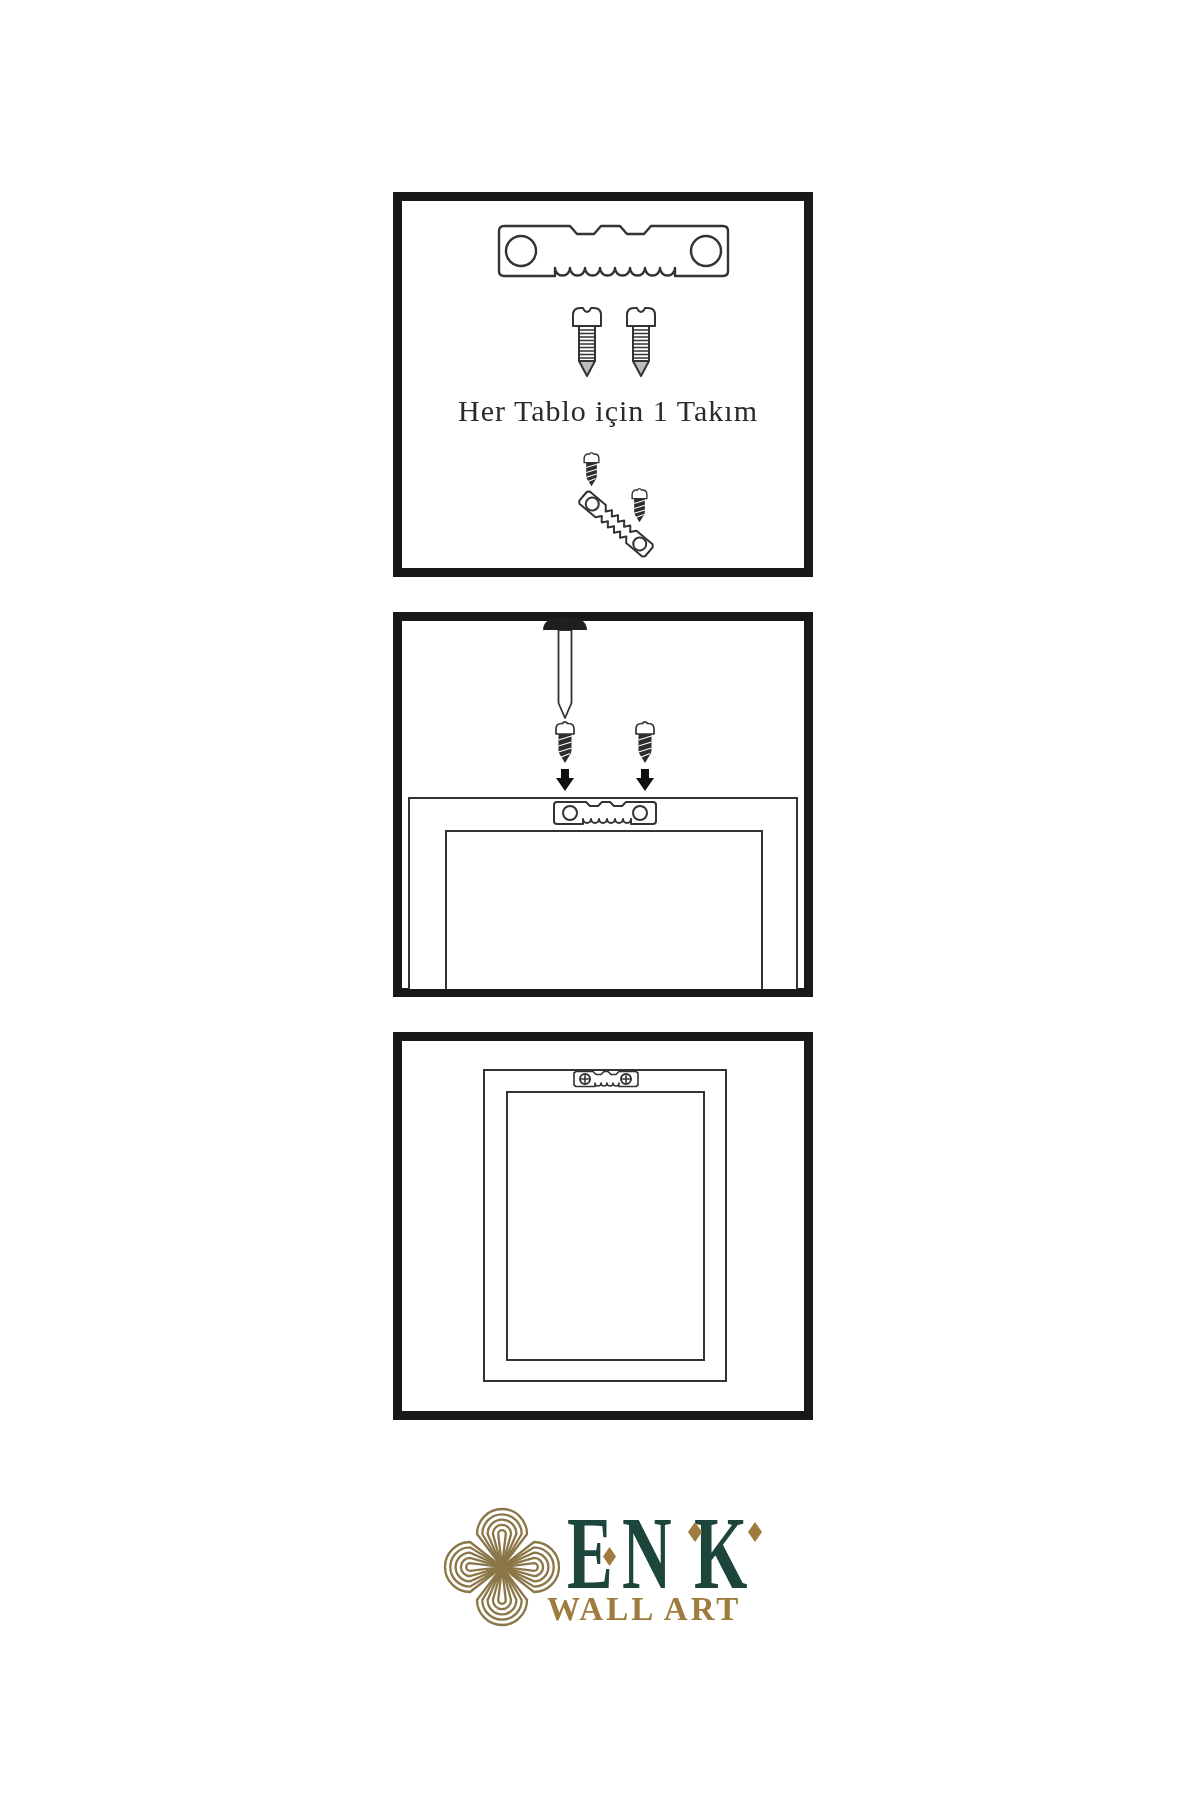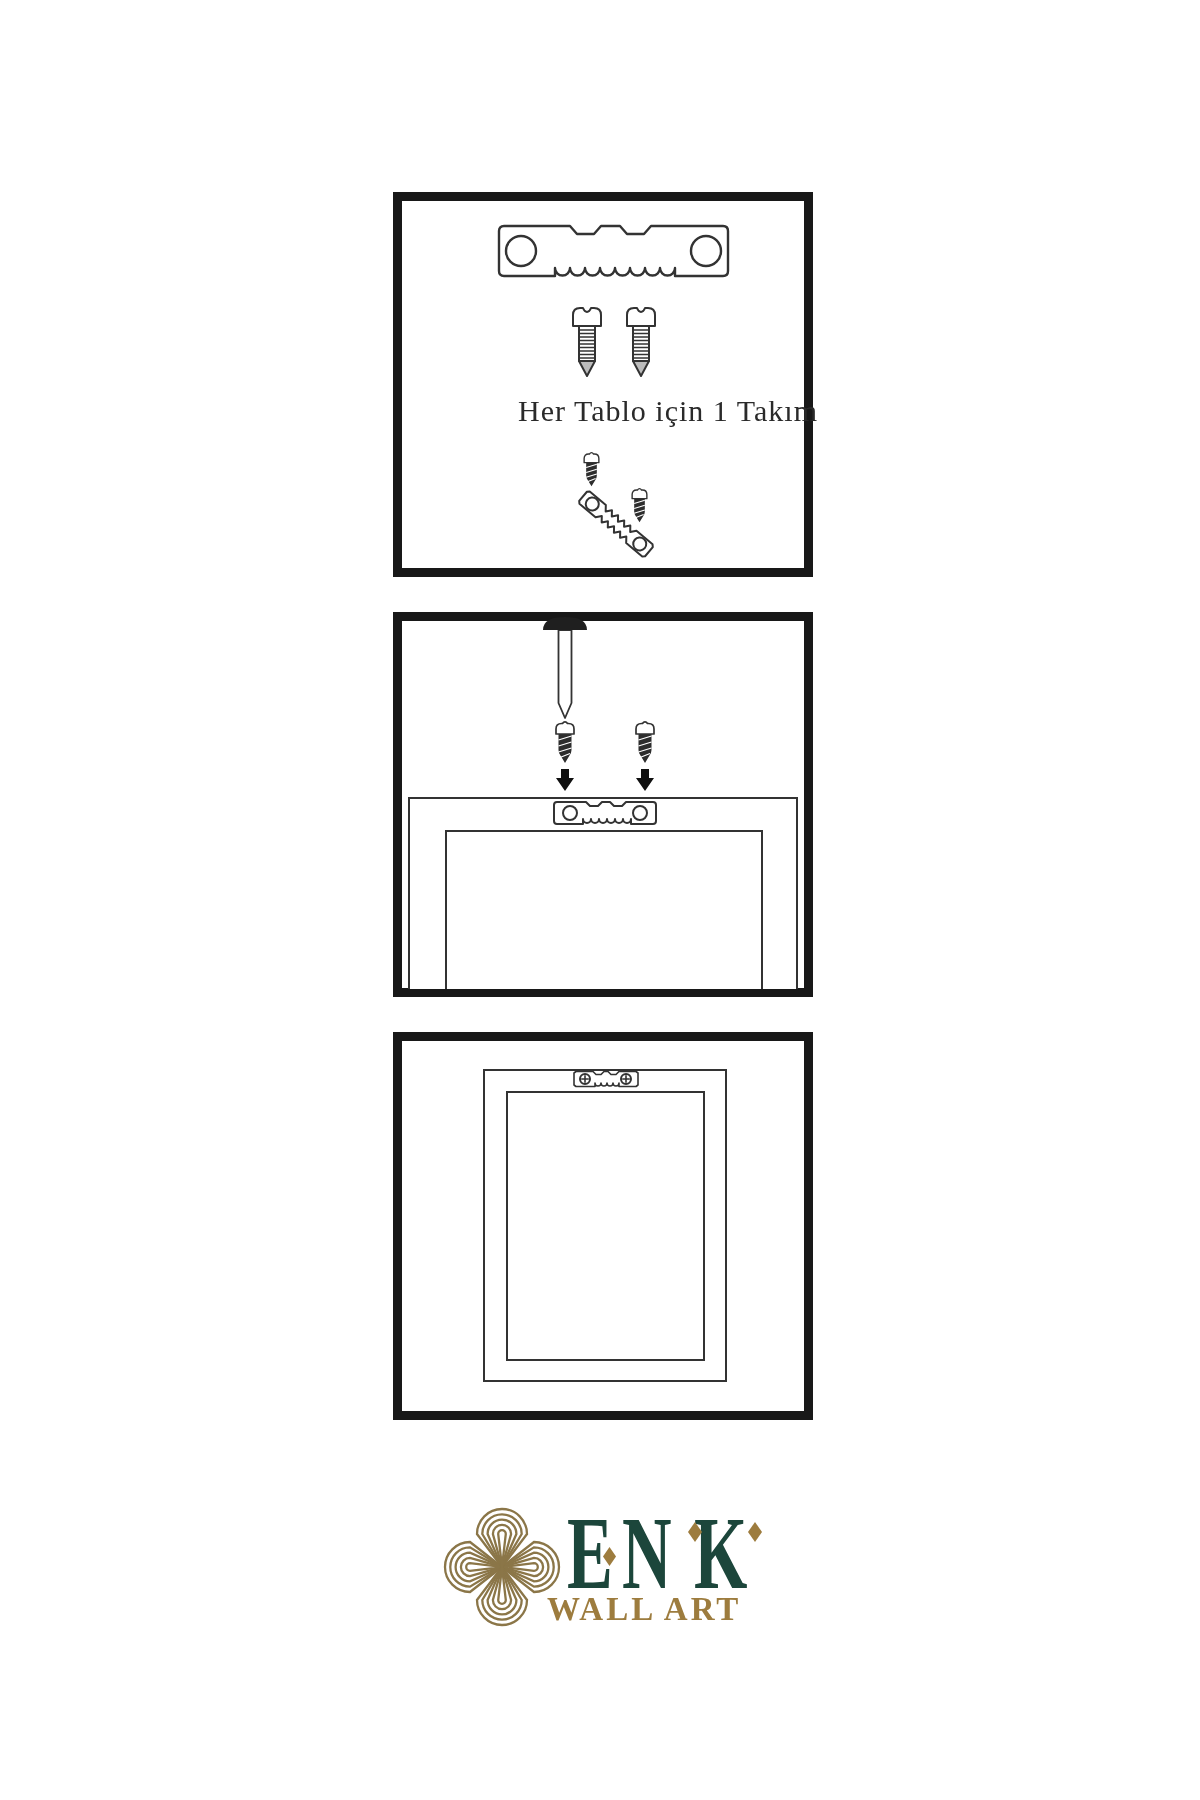--- a/index.html
+++ b/index.html
@@ -1,21 +1,21 @@
 <!DOCTYPE html>
 <html style="--panel_border: #181818; --outline: #333333; --ink: #2a2a2a; --screw_dark: #2d2d2d; --brand_green: #1c463b; --brand_gold: #9d7c3e; --knot_gold: #8b7648;"><head>
 <meta charset="utf-8">
 <style>
   html,body{margin:0;padding:0;background:#fff;}
   #page{position:relative;width:1200px;height:1800px;background:#fff;overflow:hidden;
         font-family:"Liberation Serif",serif;}
   .panel{position:absolute;border:9px solid var(--panel_border);background:#fff;box-sizing:border-box;}
   .frame{position:absolute;border:2px solid var(--outline);background:#fff;box-sizing:border-box;}
   .frame.cut{border-bottom:none;}
-  .caption{position:absolute;text-align:right;color:var(--ink);
+  .caption{position:absolute;text-align:center;color:var(--ink);
            font:400 30px "Liberation Serif",serif;letter-spacing:1px;white-space:nowrap;}
   .brand-letter{position:absolute;line-height:1;color:var(--brand_green);
                 font:700 104px "Liberation Serif",serif;
                 transform:scaleX(.66);transform-origin:left top;}
   .diamond{position:absolute;background:var(--brand_gold);
            clip-path:polygon(50% 0,100% 50%,50% 100%,0 50%);}
   .tagline{position:absolute;color:var(--brand_gold);
            font:700 33px "Liberation Serif",serif;letter-spacing:3px;white-space:nowrap;}
   svg{position:absolute;overflow:visible;}
 </style>

